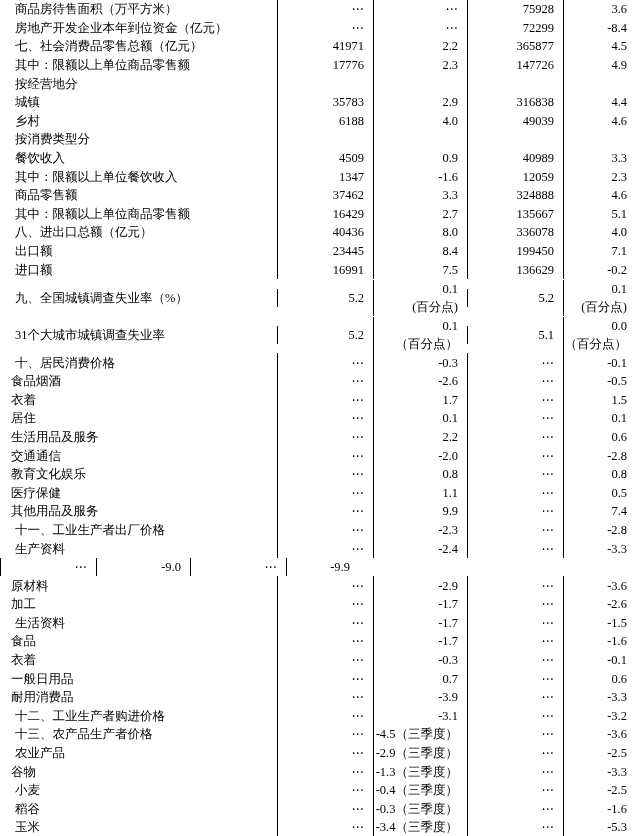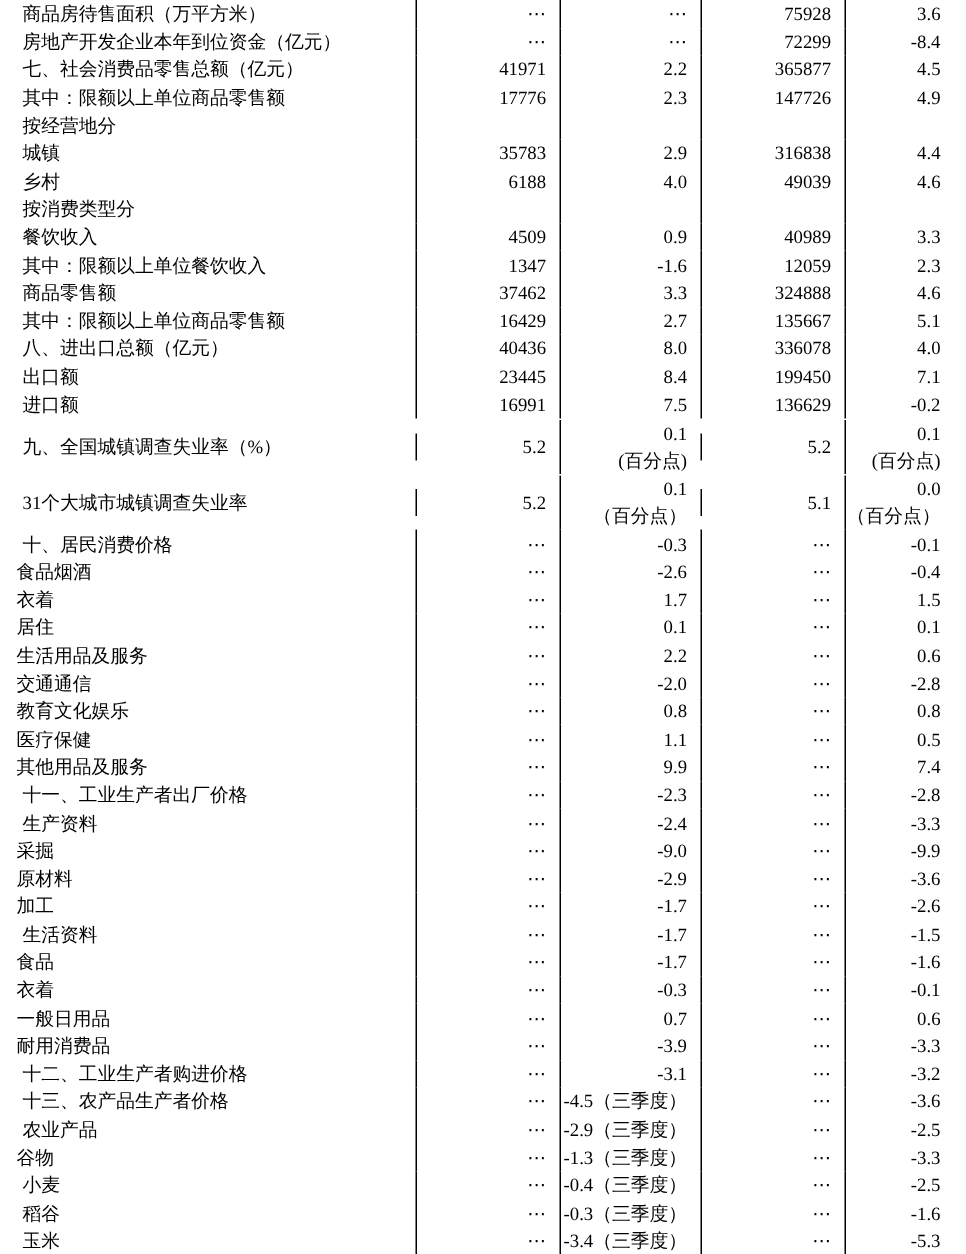--- a/index.html
+++ b/index.html
@@ -186,21 +186,21 @@
     <div class="cell c1">⋯</div>
     <div class="cell c2">-0.3</div>
     <div class="cell c3">⋯</div>
     <div class="cell c4">-0.1</div>
   </div>
     <div class="row">
     <div class="cell c0 i1">食品烟酒</div>
     <div class="cell c1">⋯</div>
     <div class="cell c2">-2.6</div>
     <div class="cell c3">⋯</div>
-    <div class="cell c4">-0.4</div>
+    <div class="cell c4">-0.5</div>
   </div>
     <div class="row">
     <div class="cell c0 i1">衣着</div>
     <div class="cell c1">⋯</div>
     <div class="cell c2">1.7</div>
     <div class="cell c3">⋯</div>
     <div class="cell c4">1.5</div>
   </div>
     <div class="row">
     <div class="cell c0 i1">居住</div>
@@ -252,21 +252,20 @@
     <div class="cell c4">-2.8</div>
   </div>
     <div class="row">
     <div class="cell c0 i0">生产资料</div>
     <div class="cell c1">⋯</div>
     <div class="cell c2">-2.4</div>
     <div class="cell c3">⋯</div>
     <div class="cell c4">-3.3</div>
   </div>
     <div class="row">
-    <div class="cell c0 i1">采掘</div>
     <div class="cell c1">⋯</div>
     <div class="cell c2">-9.0</div>
     <div class="cell c3">⋯</div>
     <div class="cell c4">-9.9</div>
   </div>
     <div class="row">
     <div class="cell c0 i1">原材料</div>
     <div class="cell c1">⋯</div>
     <div class="cell c2">-2.9</div>
     <div class="cell c3">⋯</div>

